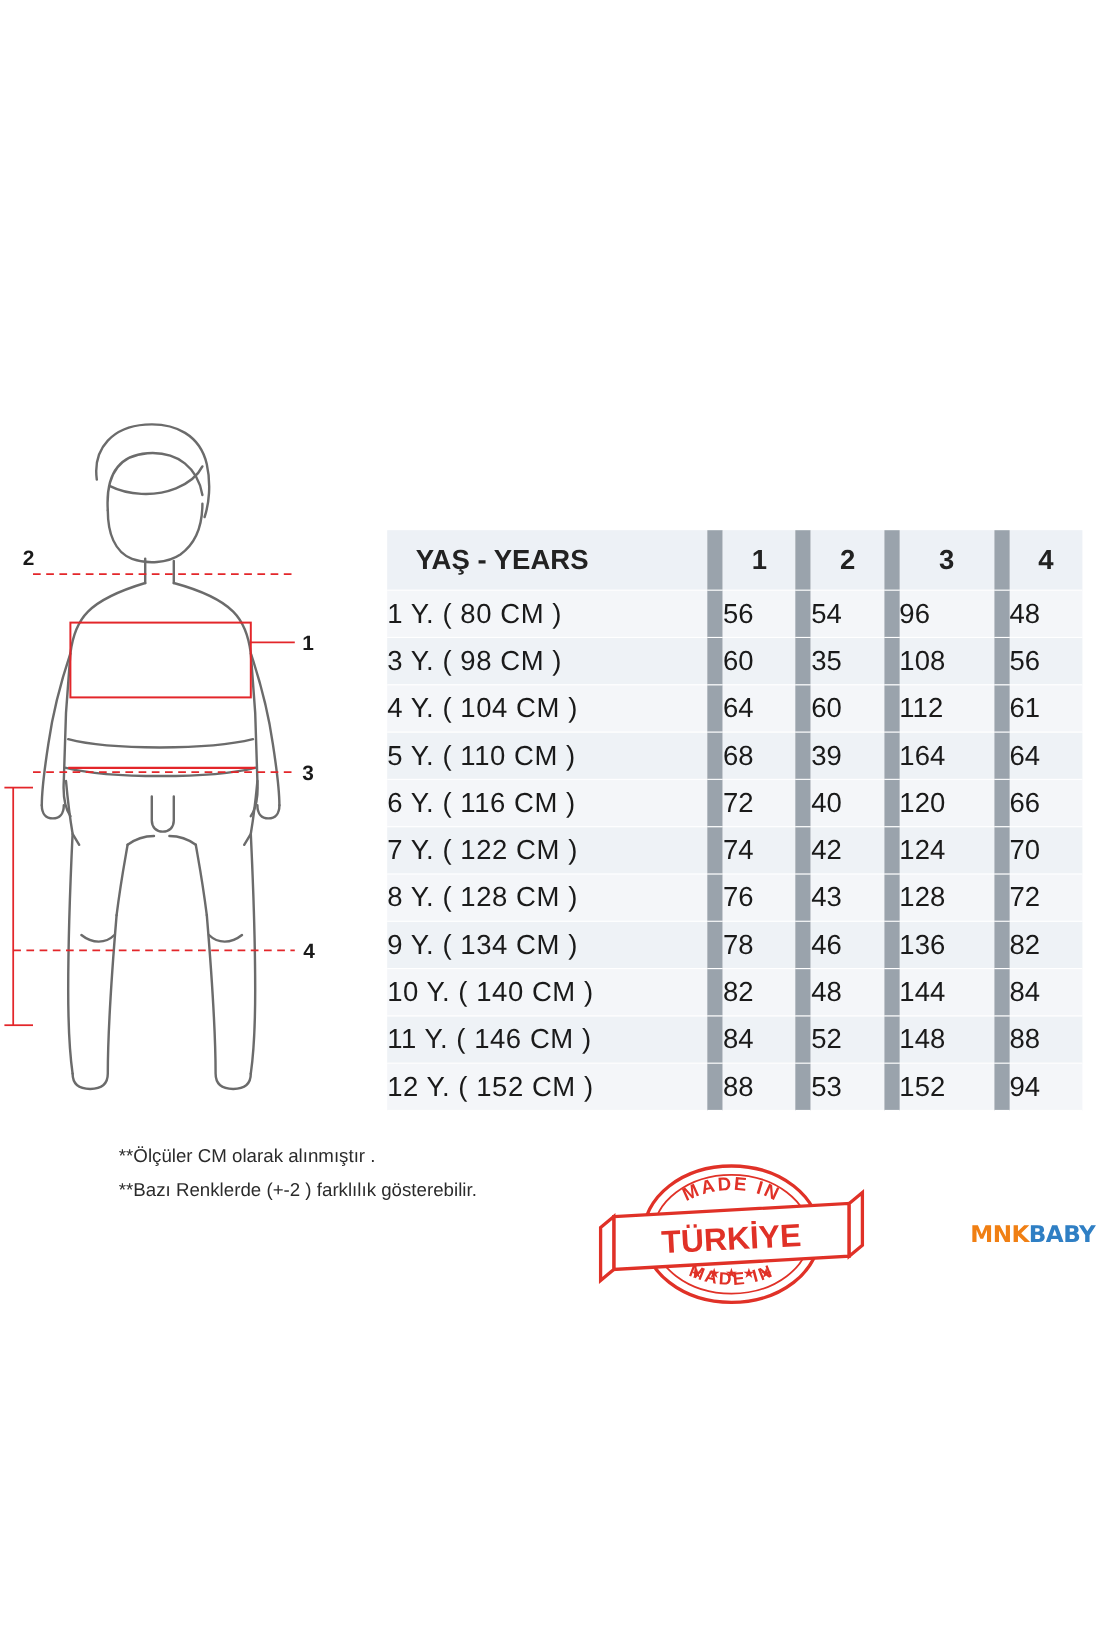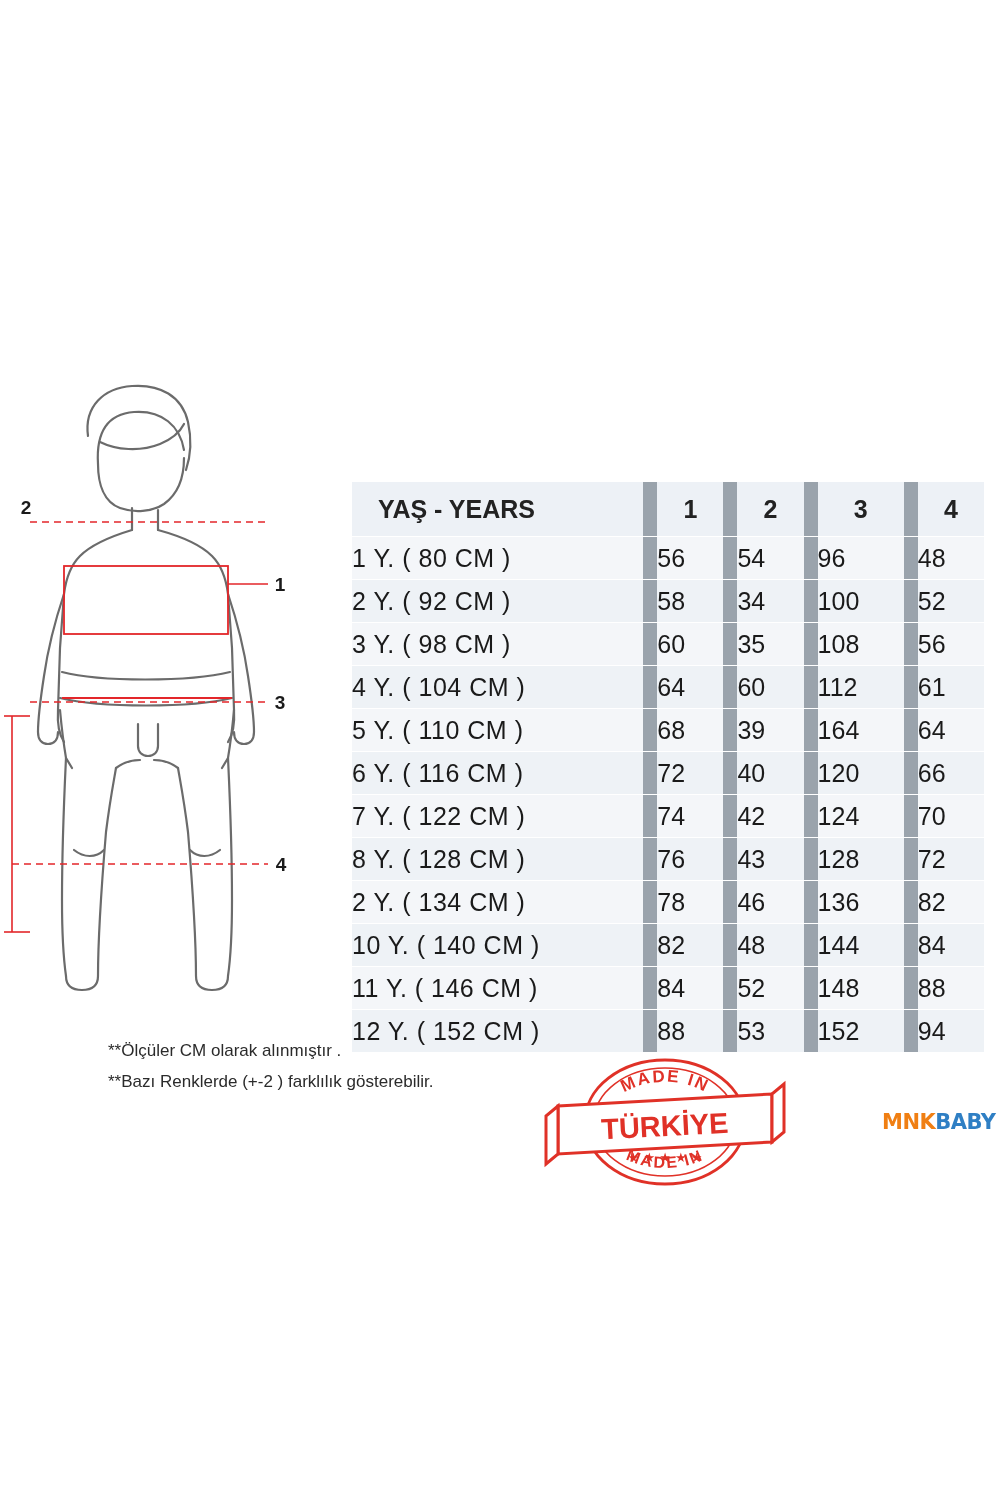--- a/index.html
+++ b/index.html
@@ -204,31 +204,20 @@
         <td class="sep"></td>
         <td class="cell-val">56</td>
         <td class="sep"></td>
         <td class="cell-val">54</td>
         <td class="sep"></td>
         <td class="cell-val">96</td>
         <td class="sep"></td>
         <td class="cell-val">48</td>
       </tr>
       <tr class="data-row">
-        <td class="cell-label">2 Y.  ( 92 CM )</td>
-        <td class="sep"></td>
-        <td class="cell-val">58</td>
-        <td class="sep"></td>
-        <td class="cell-val">34</td>
-        <td class="sep"></td>
-        <td class="cell-val">100</td>
-        <td class="sep"></td>
-        <td class="cell-val">52</td>
-      </tr>
-      <tr class="data-row">
         <td class="cell-label">3 Y.  ( 98 CM )</td>
         <td class="sep"></td>
         <td class="cell-val">60</td>
         <td class="sep"></td>
         <td class="cell-val">35</td>
         <td class="sep"></td>
         <td class="cell-val">108</td>
         <td class="sep"></td>
         <td class="cell-val">56</td>
       </tr>
@@ -281,21 +270,21 @@
         <td class="sep"></td>
         <td class="cell-val">76</td>
         <td class="sep"></td>
         <td class="cell-val">43</td>
         <td class="sep"></td>
         <td class="cell-val">128</td>
         <td class="sep"></td>
         <td class="cell-val">72</td>
       </tr>
       <tr class="data-row">
-        <td class="cell-label">2 Y.  ( 134 CM )</td>
+        <td class="cell-label">9 Y.  ( 134 CM )</td>
         <td class="sep"></td>
         <td class="cell-val">78</td>
         <td class="sep"></td>
         <td class="cell-val">46</td>
         <td class="sep"></td>
         <td class="cell-val">136</td>
         <td class="sep"></td>
         <td class="cell-val">82</td>
       </tr>
       <tr class="data-row">

